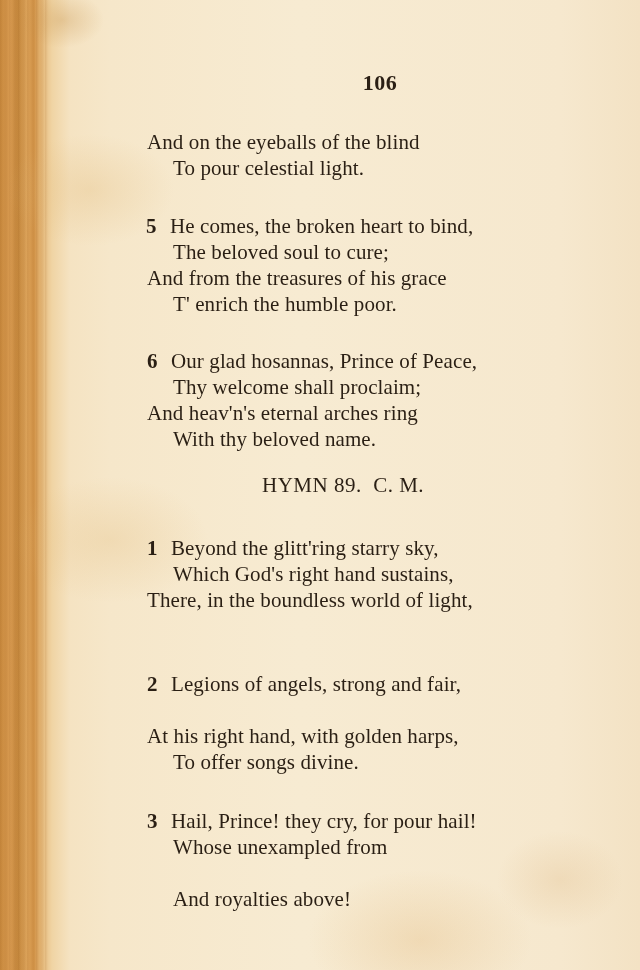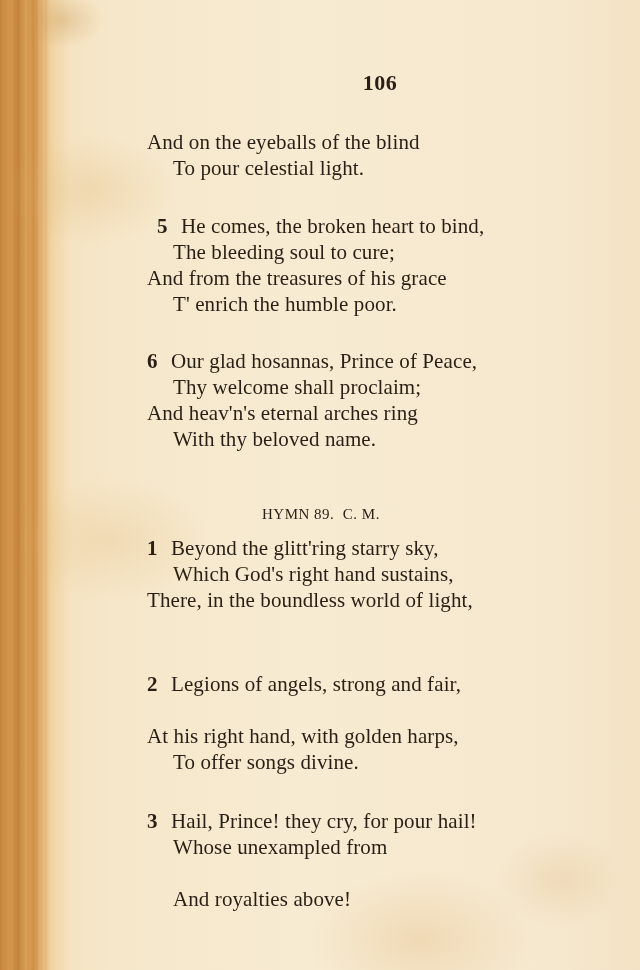--- a/index.html
+++ b/index.html
@@ -67,41 +67,41 @@
       letter-spacing: 0.1px;
     }
     .line .num {
       font-weight: bold;
       display: inline-block;
       width: 24px;
     }
     .hymn-title {
       position: absolute;
       left: 262px;
-      top: 506px;
-      font-size: 15px;
+      top: 473px;
+      font-size: 21px;
       letter-spacing: 0.5px;
       white-space: nowrap;
     }
   </style>
 </head>
 <body>
 
 <div class="page">
   <div class="edge-streaks"></div>
 
   <div class="page-number">106</div>
 
   <div class="line" style="left:147px; top:129px;">And on the eyeballs of the blind</div>
   <div class="line" style="left:173px; top:155px;">To pour celestial light.</div>
 
-  <div class="line" style="left:157px; top:213px;">
+  <div class="line" style="left:146px; top:213px;">
     <span class="num">5</span><span>He comes, the broken heart to bind,</span>
   </div>
-  <div class="line" style="left:173px; top:239px;">The bleeding soul to cure;</div>
+  <div class="line" style="left:173px; top:239px;">The beloved soul to cure;</div>
   <div class="line" style="left:147px; top:265px;">And from the treasures of his grace</div>
   <div class="line" style="left:173px; top:291px;">T' enrich the humble poor.</div>
 
   <div class="line" style="left:147px; top:348px;">
     <span class="num">6</span><span>Our glad hosannas, Prince of Peace,</span>
   </div>
   <div class="line" style="left:173px; top:374px;">Thy welcome shall proclaim;</div>
   <div class="line" style="left:147px; top:400px;">And heav'n's eternal arches ring</div>
   <div class="line" style="left:173px; top:426px;">With thy beloved name.</div>
 

